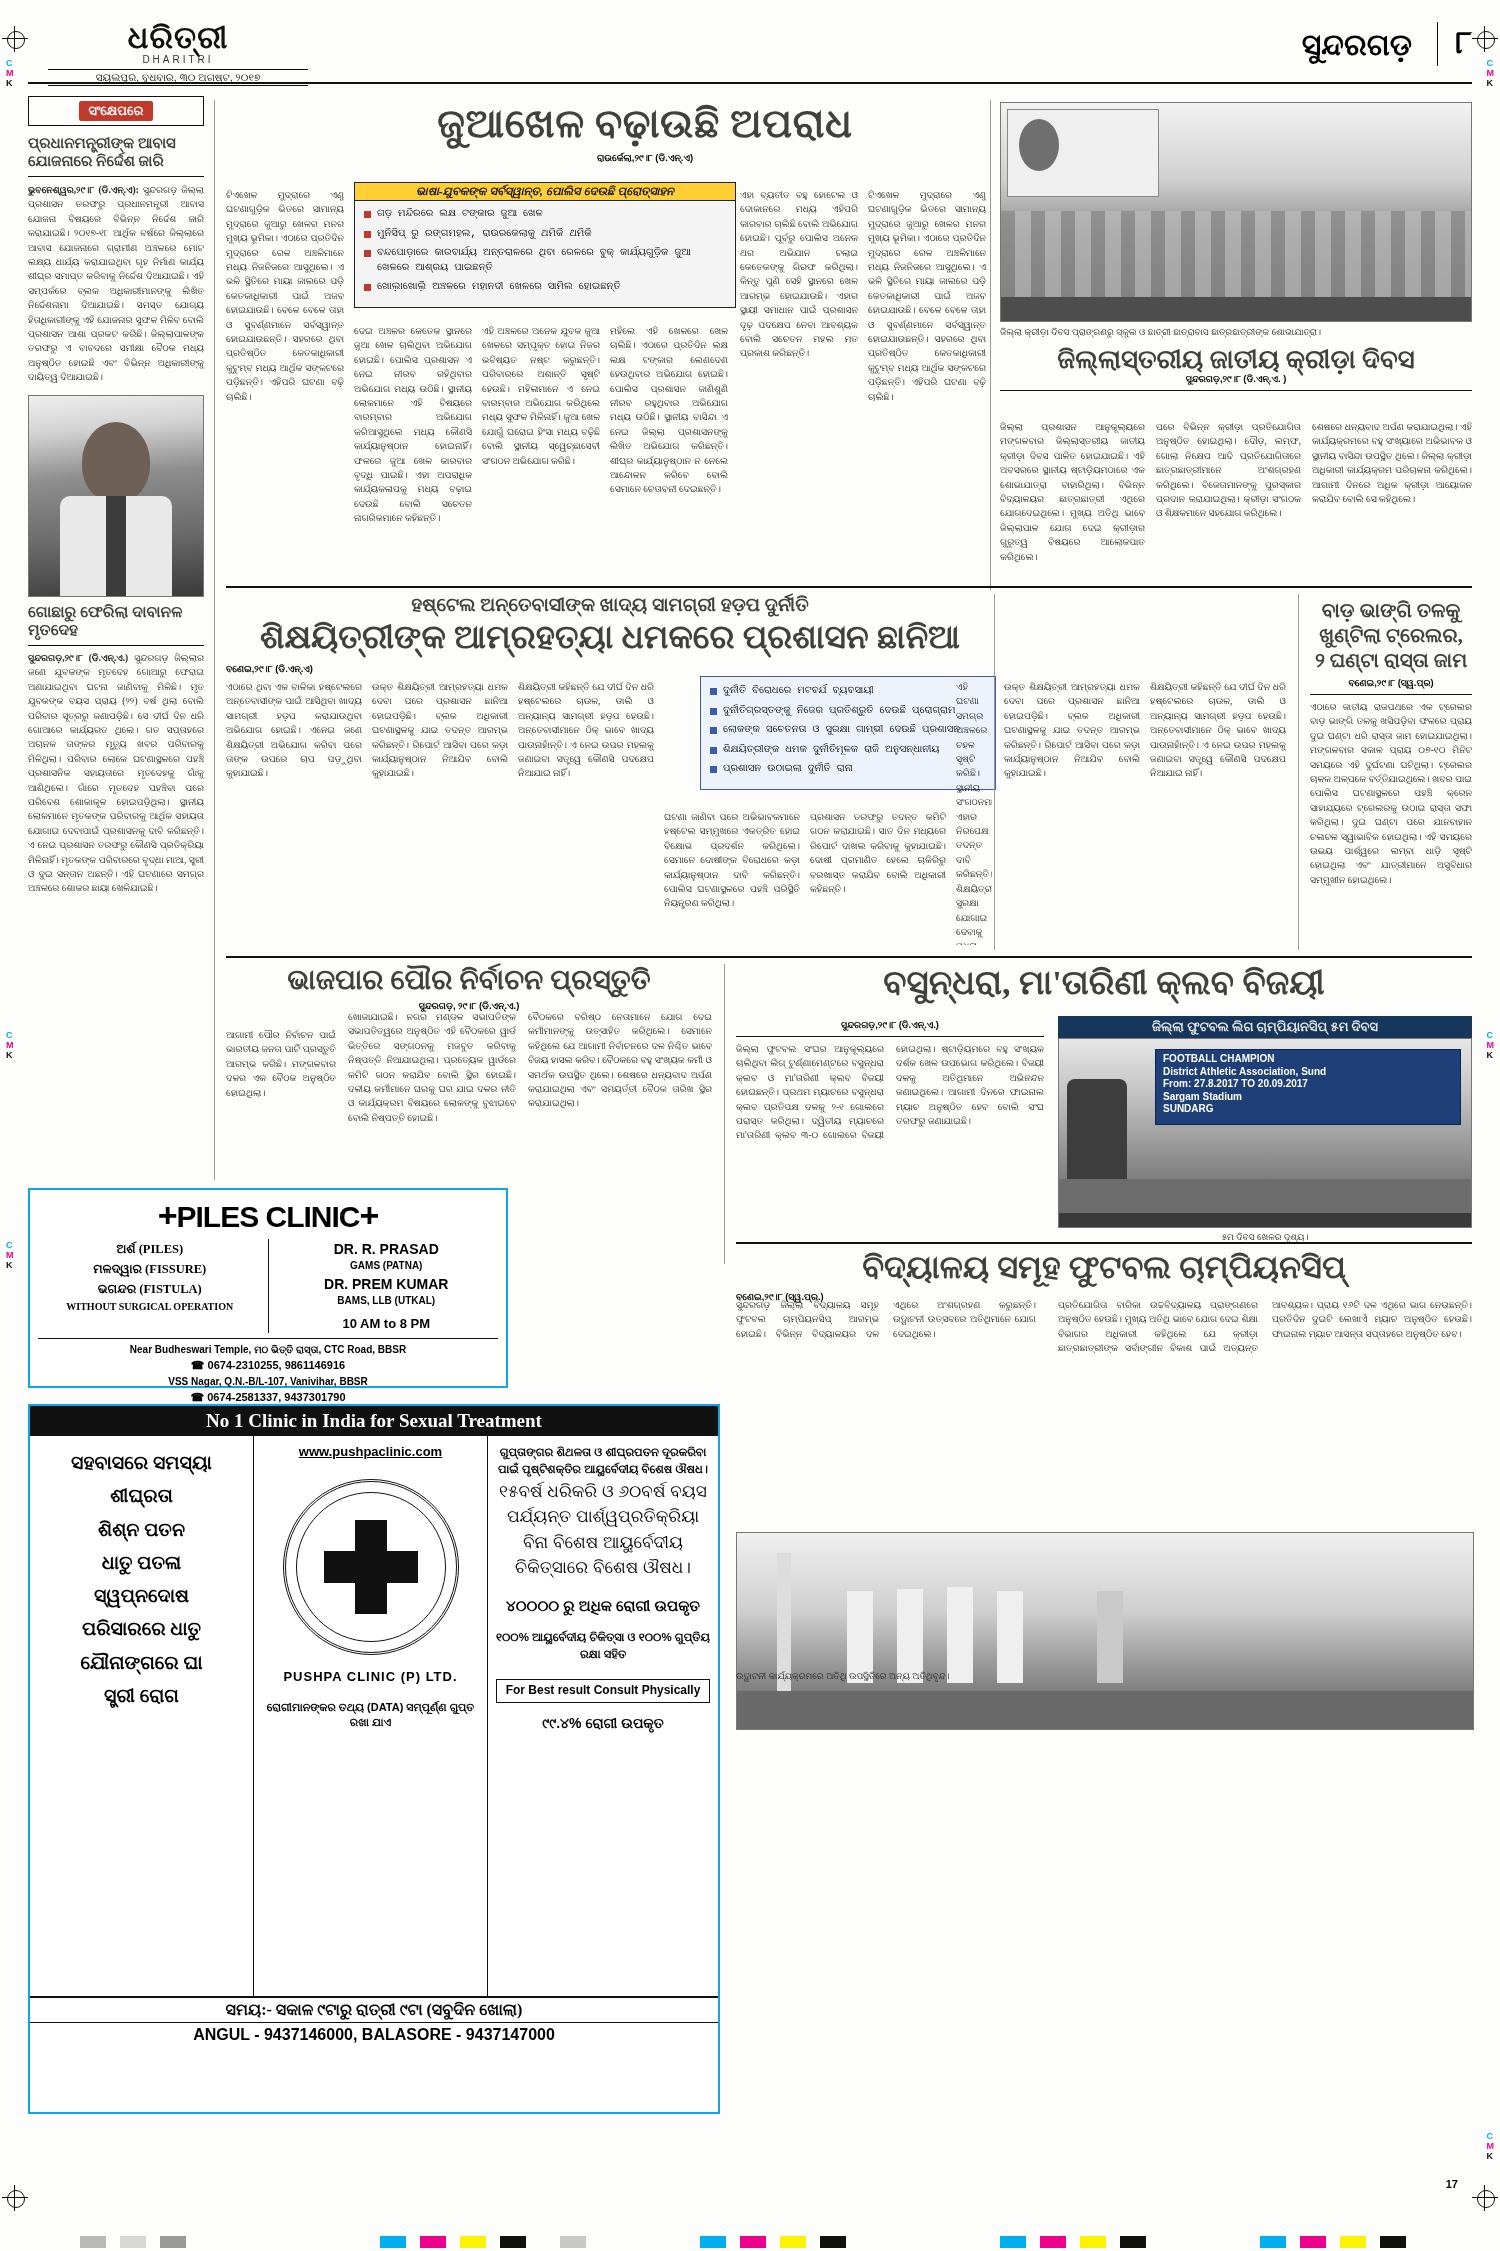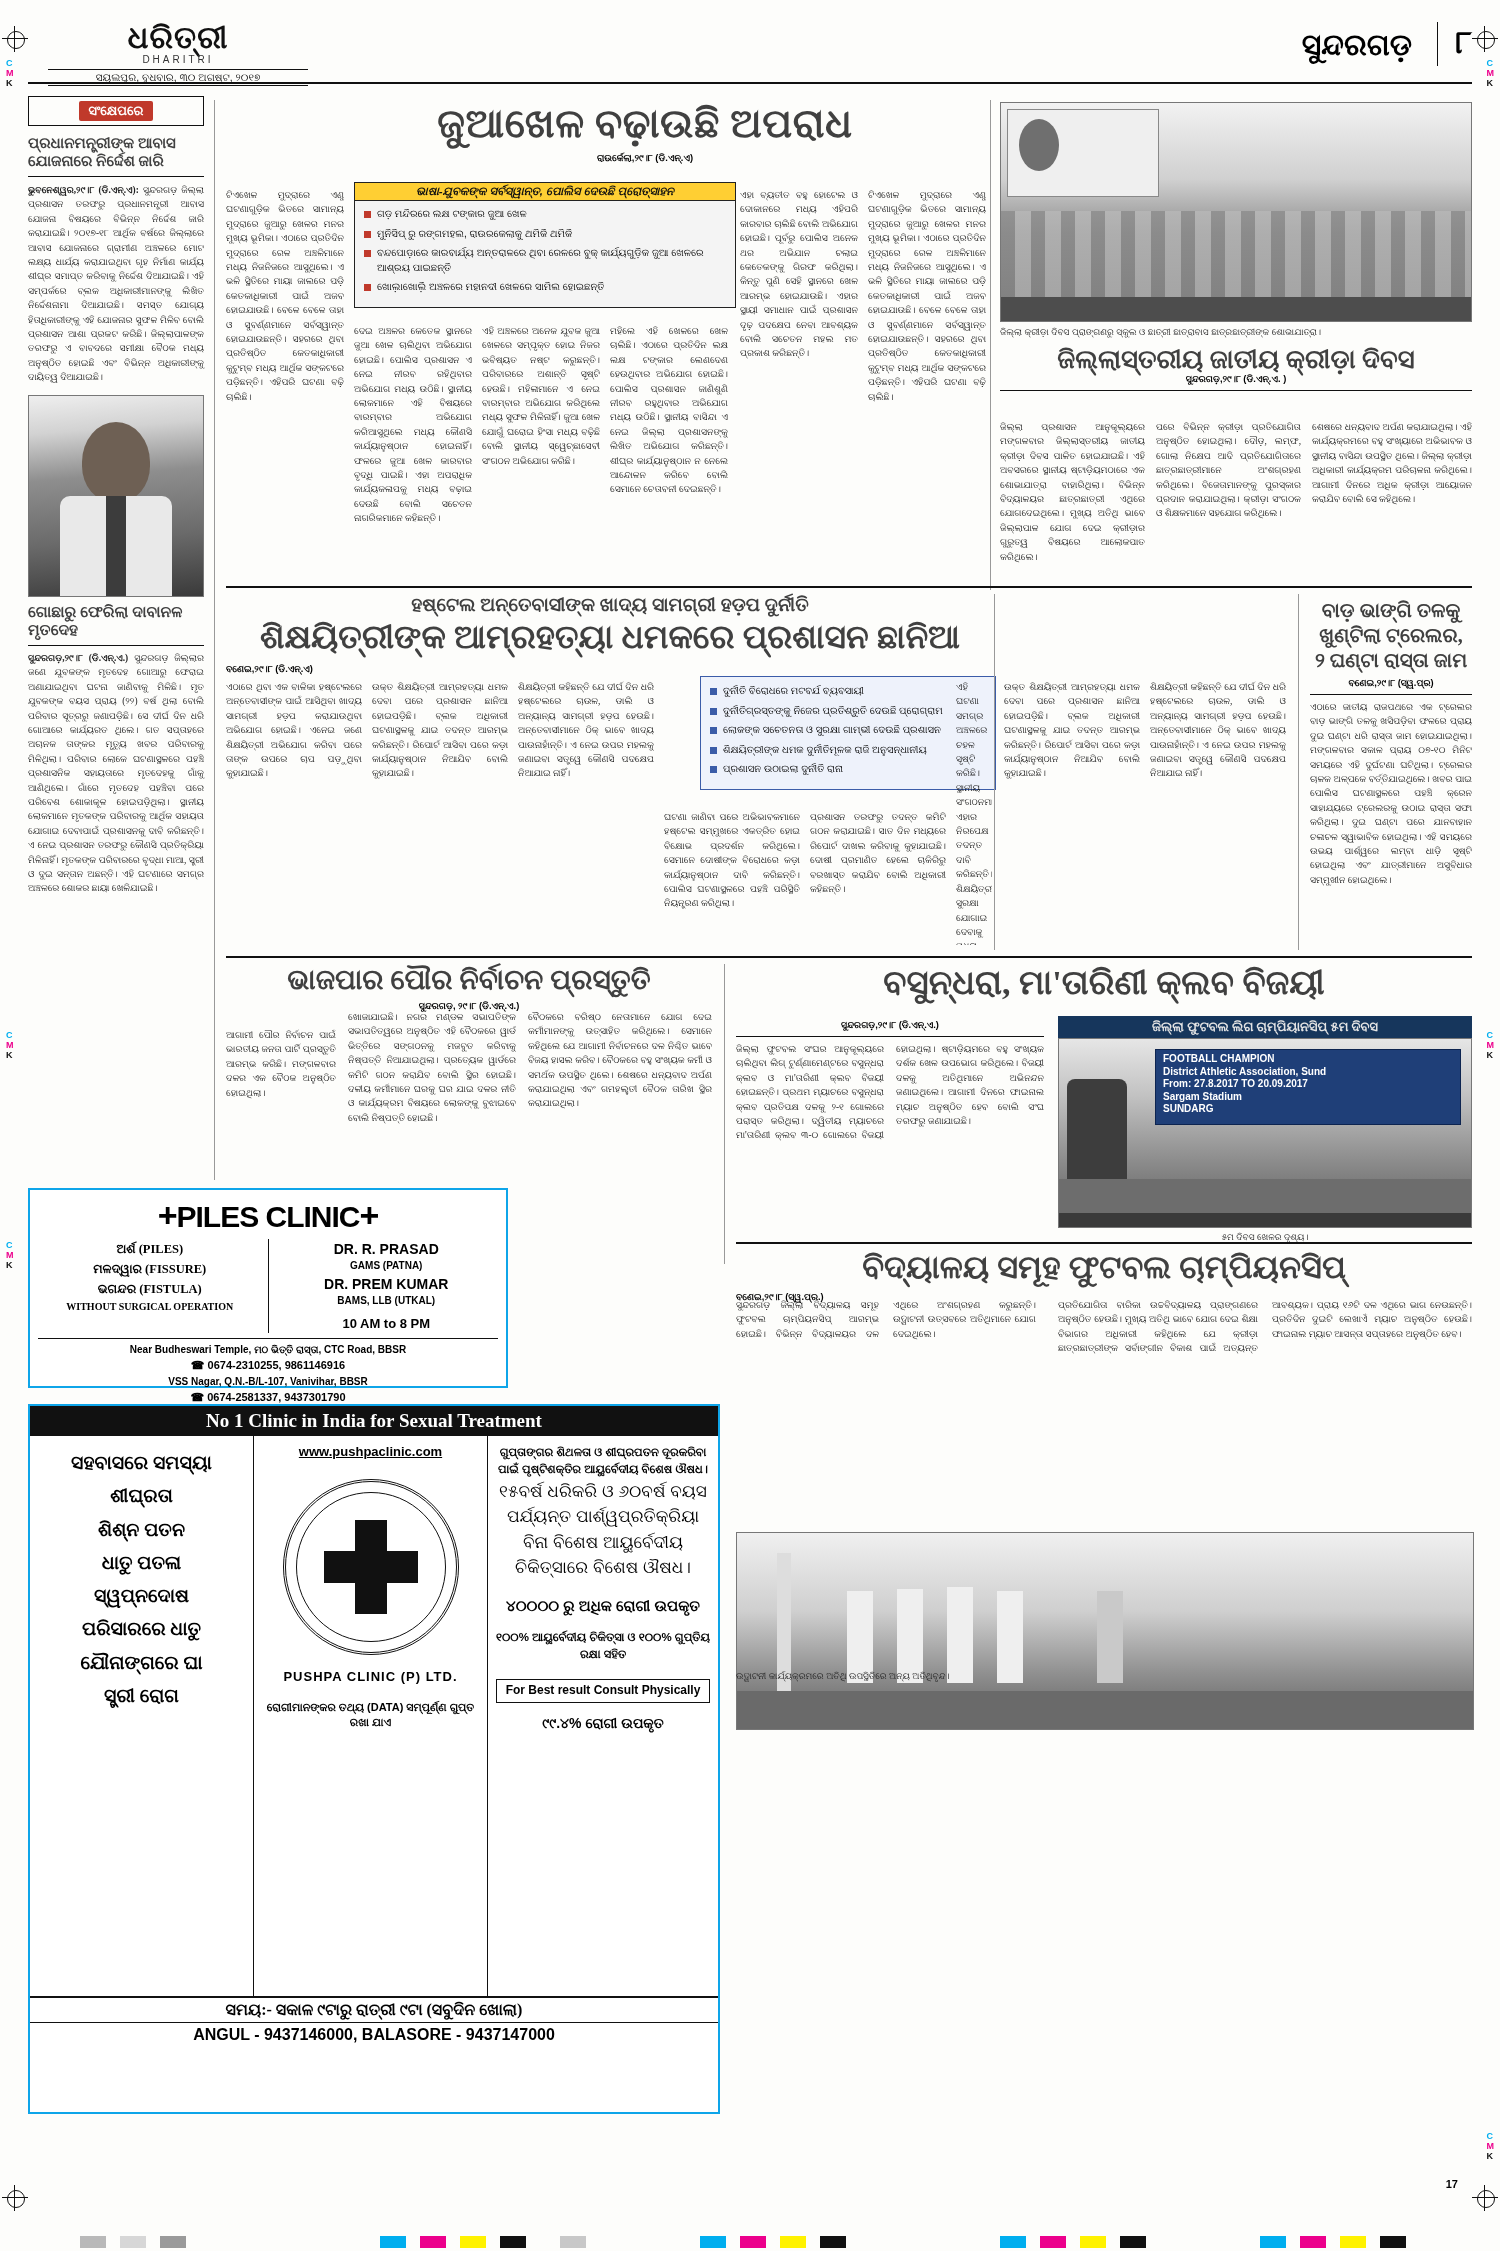--- a/index.html
+++ b/index.html
@@ -48,21 +48,21 @@
   .body{font-size:9.3px;line-height:1.55;text-align:justify;color:#1a1a1a;font-family:"Liberation Serif",serif;}
   .byline{font-size:9.3px;font-weight:bold;}
   .caption{font-size:9px;line-height:1.4;text-align:justify;color:#222;}
 
   .photo{background:#bdbdbd;position:relative;overflow:hidden;border:1px solid #777;}
   .photo .ph-grad{position:absolute;inset:0;background:linear-gradient(160deg,#d8d8d8 0%,#9a9a9a 40%,#6f6f6f 75%,#4c4c4c 100%);}
 
   .boxlist{border:1px solid #222;background:#f4f4f4;padding:7px 9px;}
   .boxlist .bl-title{background:#ffcf33;color:#111;font-weight:bold;font-size:11.5px;text-align:center;padding:2px 0;margin:-7px -9px 6px -9px;border-bottom:1px solid #222;font-style:italic;}
   .boxlist ul{list-style:none;margin:0;padding:0;}
-  .boxlist li{font-size:10px;line-height:1.45;margin-bottom:5px;padding-left:13px;position:relative;font-family:Liberation Sans, sans-serif;}
+  .boxlist li{font-size:10px;line-height:1.45;margin-bottom:5px;padding-left:13px;position:relative;font-family:Liberation Mono, monospace;}
   .boxlist li:before{content:"";position:absolute;left:0;top:4px;width:7px;height:7px;background:#c0392b;}
 
   .boxlist2{border:1px solid #3b5ca8;background:#eef2fb;padding:7px 9px;}
   .boxlist2 li:before{background:#3b5ca8;}
 
   
   .ad{border:2px solid #0ea5e9;background:#fff;}
   .piles-title{font-size:30px;font-weight:bold;text-align:center;font-family:"Liberation Sans",sans-serif;letter-spacing:-1px;}
   .piles-title .plus{font-size:34px;}
   .piles-left{font-size:12.5px;line-height:1.6;text-align:center;font-weight:bold;font-family:"Liberation Serif",serif;}
@@ -258,21 +258,21 @@
     </div>
 
     <div class="rule-h" style="left:198px;top:936px;width:1246px;height:2px;background:#111;"></div>
 
     <div class="col" style="left:198px;top:944px;width:486px;">
       <div class="hl hl-3" style="font-size:28px;">ଭାଜପାର ପୌର ନିର୍ବାଚନ ପ୍ରସ୍ତୁତି</div>
       <div class="byline centerline" style="margin-top:6px;">ସୁନ୍ଦରଗଡ଼, ୨୯।୮ (ଡି.ଏନ୍.ଏ.)</div>
     </div>
     <div class="col body" style="left:198px;top:1008px;width:110px;height:210px;overflow:hidden;">ଆଗାମୀ ପୌର ନିର୍ବାଚନ ପାଇଁ ଭାରତୀୟ ଜନତା ପାର୍ଟି ପ୍ରସ୍ତୁତି ଆରମ୍ଭ କରିଛି। ମଙ୍ଗଳବାର ଦଳର ଏକ ବୈଠକ ଅନୁଷ୍ଠିତ ହୋଇଥିଲା।</div>
     <div class="col body" style="left:320px;top:990px;width:168px;height:228px;overflow:hidden;">ଖୋଜାଯାଇଛି। ନଗର ମଣ୍ଡଳ ସଭାପତିଙ୍କ ସଭାପତିତ୍ୱରେ ଅନୁଷ୍ଠିତ ଏହି ବୈଠକରେ ୱାର୍ଡ ଭିତ୍ତିରେ ସଙ୍ଗଠନକୁ ମଜବୁତ କରିବାକୁ ନିଷ୍ପତ୍ତି ନିଆଯାଇଥିଲା। ପ୍ରତ୍ୟେକ ୱାର୍ଡରେ କମିଟି ଗଠନ କରାଯିବ ବୋଲି ସ୍ଥିର ହୋଇଛି। ଦଳୀୟ କର୍ମୀମାନେ ଘରକୁ ଘର ଯାଇ ଦଳର ନୀତି ଓ କାର୍ଯ୍ୟକ୍ରମ ବିଷୟରେ ଲୋକଙ୍କୁ ବୁଝାଇବେ ବୋଲି ନିଷ୍ପତ୍ତି ହୋଇଛି।</div>
-    <div class="col body" style="left:500px;top:990px;width:184px;height:250px;overflow:hidden;">ବୈଠକରେ ବରିଷ୍ଠ ନେତାମାନେ ଯୋଗ ଦେଇ କର୍ମୀମାନଙ୍କୁ ଉତ୍ସାହିତ କରିଥିଲେ। ସେମାନେ କହିଥିଲେ ଯେ ଆଗାମୀ ନିର୍ବାଚନରେ ଦଳ ନିଶ୍ଚିତ ଭାବେ ବିଜୟ ହାସଲ କରିବ। ବୈଠକରେ ବହୁ ସଂଖ୍ୟକ କର୍ମୀ ଓ ସମର୍ଥକ ଉପସ୍ଥିତ ଥିଲେ। ଶେଷରେ ଧନ୍ୟବାଦ ଅର୍ପଣ କରାଯାଇଥିଲା ଏବଂ ଗମହଲ୍ତ୍ତୀ ବୈଠକ ତାରିଖ ସ୍ଥିର କରାଯାଇଥିଲା।</div>
+    <div class="col body" style="left:500px;top:990px;width:184px;height:250px;overflow:hidden;">ବୈଠକରେ ବରିଷ୍ଠ ନେତାମାନେ ଯୋଗ ଦେଇ କର୍ମୀମାନଙ୍କୁ ଉତ୍ସାହିତ କରିଥିଲେ। ସେମାନେ କହିଥିଲେ ଯେ ଆଗାମୀ ନିର୍ବାଚନରେ ଦଳ ନିଶ୍ଚିତ ଭାବେ ବିଜୟ ହାସଲ କରିବ। ବୈଠକରେ ବହୁ ସଂଖ୍ୟକ କର୍ମୀ ଓ ସମର୍ଥକ ଉପସ୍ଥିତ ଥିଲେ। ଶେଷରେ ଧନ୍ୟବାଦ ଅର୍ପଣ କରାଯାଇଥିଲା ଏବଂ ସମୟର୍ତ୍ତୀ ବୈଠକ ତାରିଖ ସ୍ଥିର କରାଯାଇଥିଲା।</div>
 
     <div class="rule-v" style="left:696px;top:944px;height:300px;"></div>
 
     <div class="col" style="left:708px;top:944px;width:736px;">
       <div class="hl hl-2" style="font-size:34px;">ବସୁନ୍ଧରା, ମା'ତାରିଣୀ କ୍ଲବ ବିଜୟୀ</div>
     </div>
     <div class="col" style="left:708px;top:1000px;width:308px;">
       <div class="byline centerline">ସୁନ୍ଦରଗଡ଼,୨୯।୮ (ଡି.ଏନ୍.ଏ.)</div>
       <div class="rule-h" style="position:relative;margin:5px 0;width:100%;"></div>
       <div class="body" style="height:200px;overflow:hidden;column-count:2;column-gap:12px;">ଜିଲ୍ଲା ଫୁଟବଲ ସଂଘର ଆନୁକୂଲ୍ୟରେ ଚାଲିଥିବା ଲିଗ୍ ଟୁର୍ଣ୍ଣାମେଣ୍ଟରେ ବସୁନ୍ଧରା କ୍ଲବ ଓ ମା'ତାରିଣୀ କ୍ଲବ ବିଜୟୀ ହୋଇଛନ୍ତି। ପ୍ରଥମ ମ୍ୟାଚରେ ବସୁନ୍ଧରା କ୍ଲବ ପ୍ରତିପକ୍ଷ ଦଳକୁ ୨-୧ ଗୋଲରେ ପରାସ୍ତ କରିଥିଲା। ଦ୍ୱିତୀୟ ମ୍ୟାଚରେ ମା'ତାରିଣୀ କ୍ଲବ ୩-୦ ଗୋଲରେ ବିଜୟୀ ହୋଇଥିଲା। ଷ୍ଟାଡ଼ିୟମରେ ବହୁ ସଂଖ୍ୟକ ଦର୍ଶକ ଖେଳ ଉପଭୋଗ କରିଥିଲେ। ବିଜୟୀ ଦଳକୁ ଅତିଥିମାନେ ଅଭିନନ୍ଦନ ଜଣାଇଥିଲେ। ଆଗାମୀ ଦିନରେ ଫାଇନାଲ ମ୍ୟାଚ ଅନୁଷ୍ଠିତ ହେବ ବୋଲି ସଂଘ ତରଫରୁ ଜଣାଯାଇଛି।</div>

